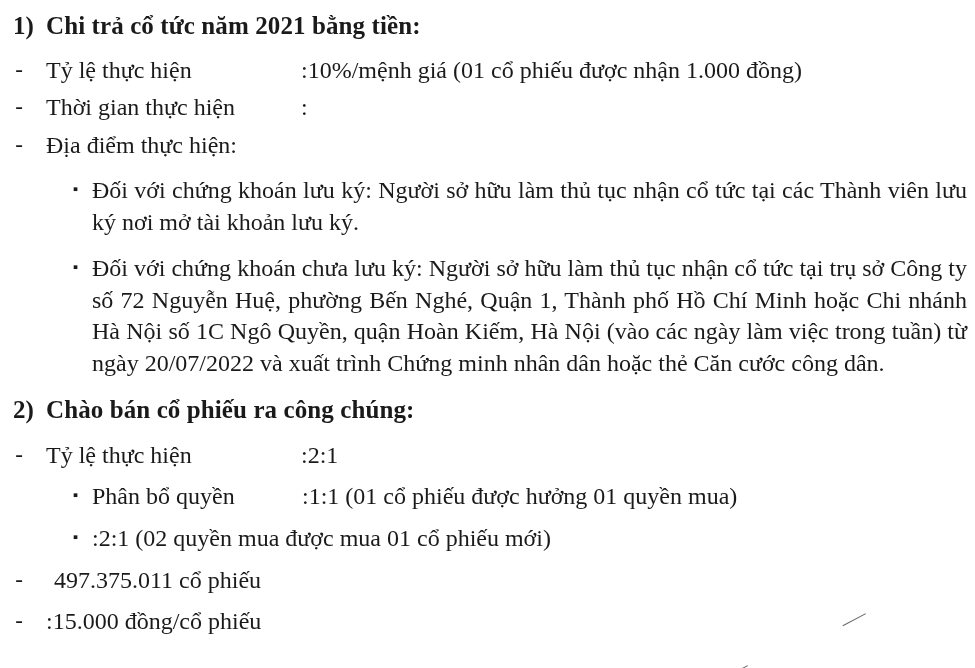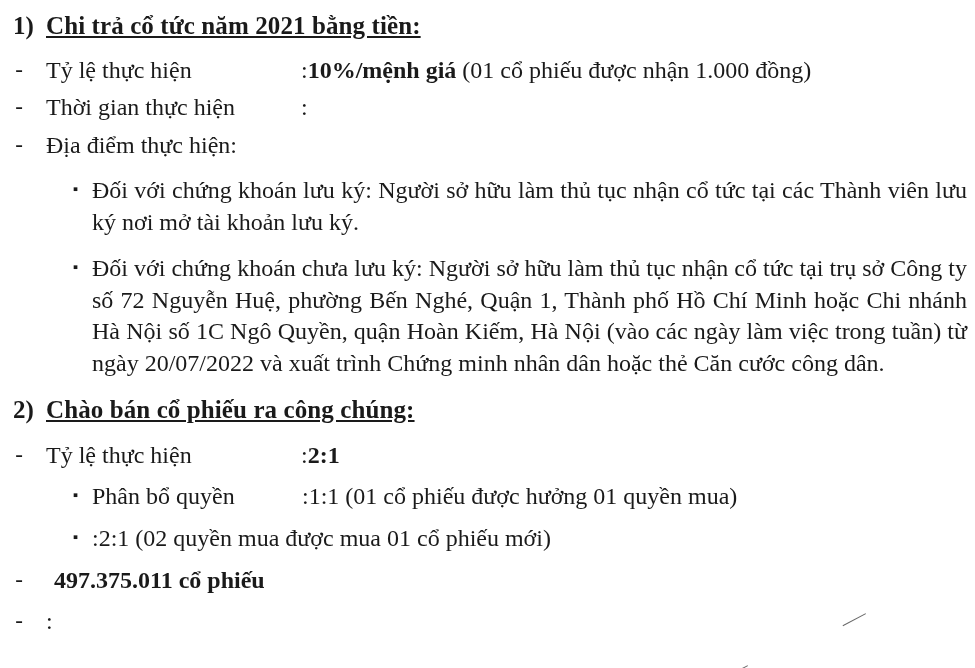--- a/index.html
+++ b/index.html
@@ -33,21 +33,20 @@
   }
   .section-head .num {
     width: 46px;
     flex: 0 0 46px;
     text-align: right;
     padding-right: 12px;
     box-sizing: border-box;
   }
   .section-head .htext {
     flex: 1 1 auto;
-    text-decoration: underline;
   }
 
   
   .dash-row {
     display: flex;
     align-items: flex-start;
     font-size: 24px;
     line-height: 1.3;
   }
   .dash-row .bullet {
@@ -66,21 +65,21 @@
   }
   .dash-row .val {
     flex: 1 1 auto;
   }
 
   
   .lbl-w1 { width: 255px; }
   .lbl-w2 { width: 210px; }
   .lbl-w3 { width: 350px; }
 
-  .b { font-weight: bold; }
+  .b { font-weight: normal; }
 
   
   .sub-row {
     display: flex;
     align-items: flex-start;
     font-size: 24px;
     line-height: 1.33;
   }
   .sub-row .sqbullet {
     width: 92px;
@@ -177,18 +176,19 @@
   </div>
 
   <div class="dash-row mt10">
     <span class="bullet">-</span>
     <span class="val b" style="padding-left:8px">497.375.011 cổ phiếu</span>
   </div>
 
   <div class="dash-row mt10">
     <span class="bullet">-</span>
     <span class="sep">:</span>
+    <span class="val b">15.000 đồng/cổ phiếu</span>
   </div>
 
   <div class="scratch" style="left:838px; top:596px;"></div>
   <div class="scratch" style="left:720px; top:648px;"></div>
 
 </div>
 
 </body></html>

